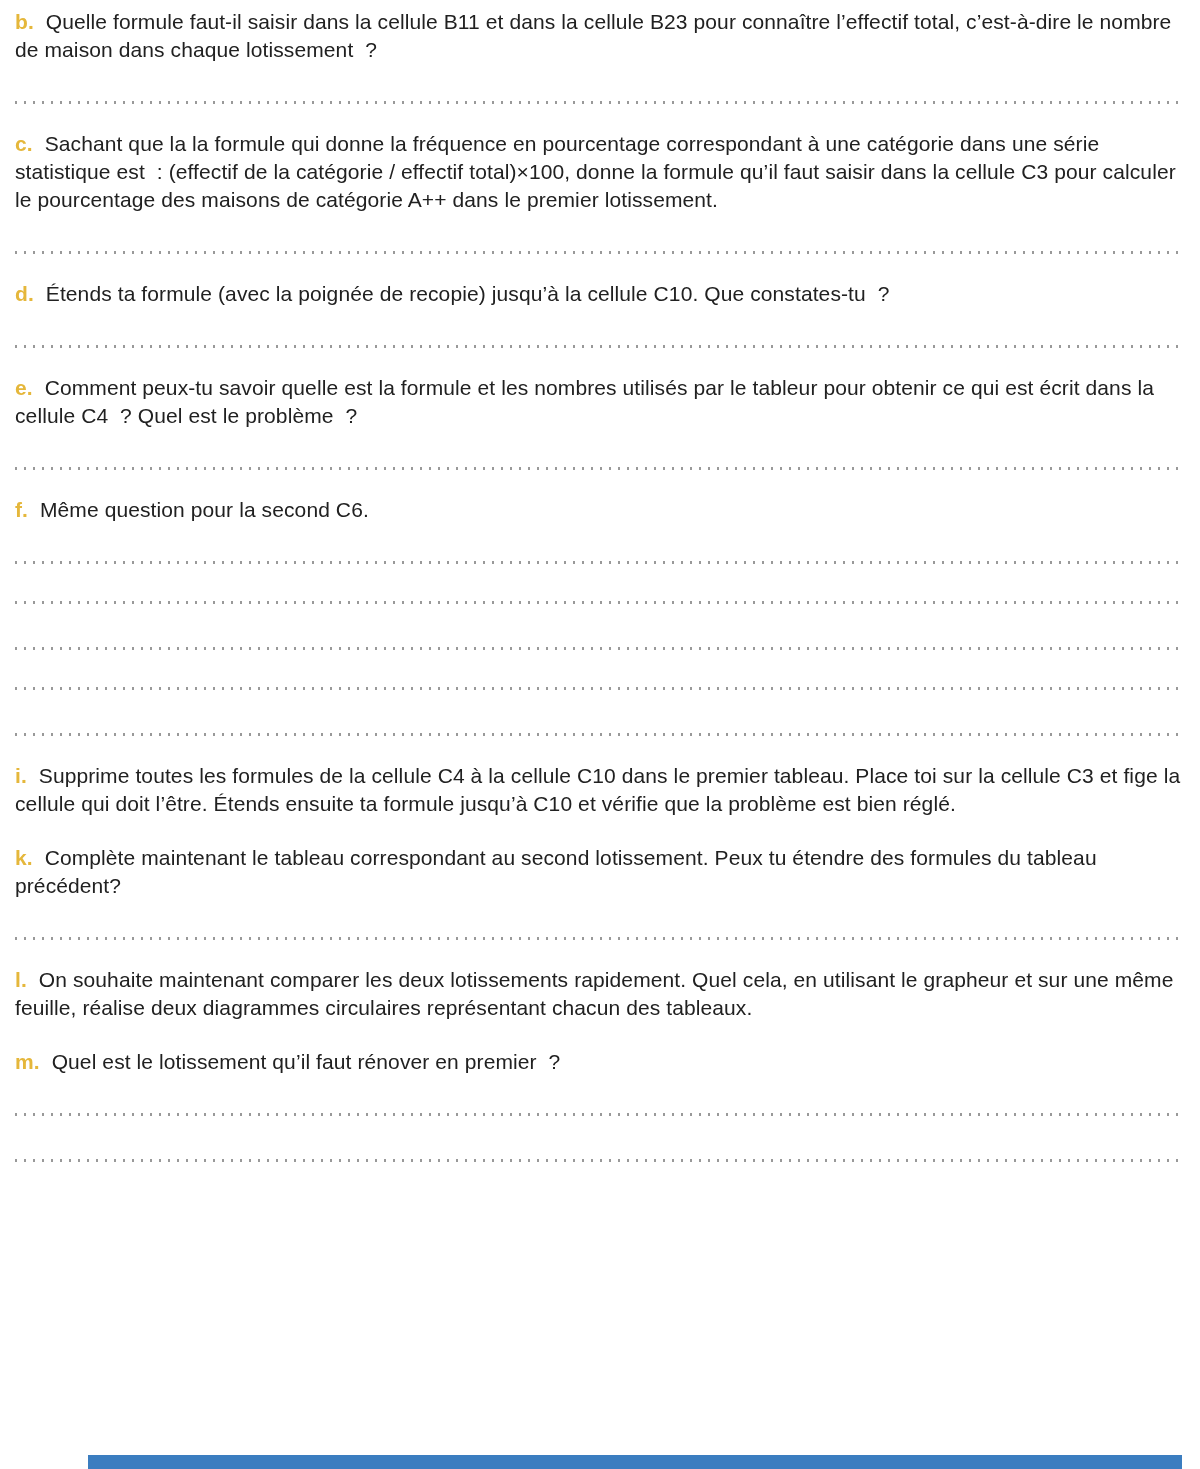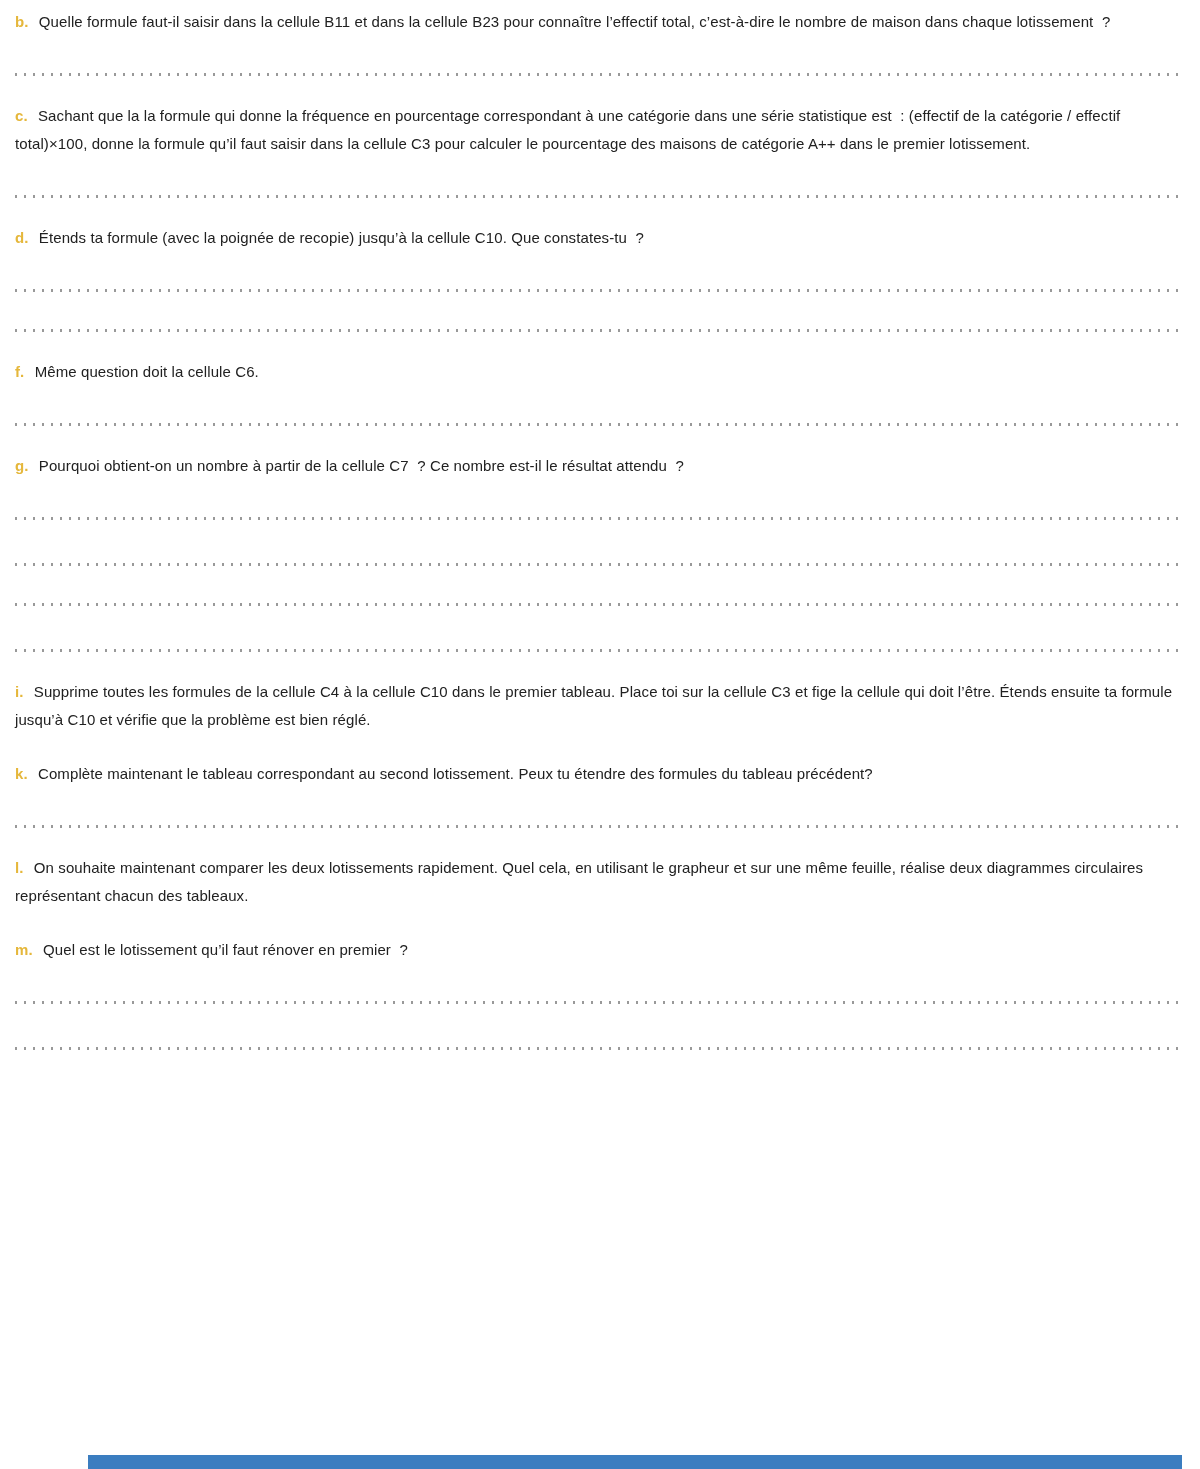--- a/index.html
+++ b/index.html
@@ -14,21 +14,21 @@
     font-family:"Liberation Sans","DejaVu Sans",sans-serif;
     color:var(--ink);
     position:relative;
   }
   .page{
     padding:8px 16px 0 15px;
   }
   .question{margin:0 0 26px 0;}
   .question.extra-gap{}
   .q-text{
-    font-size:15px;
+    font-size:21px;
     line-height:28px;
     letter-spacing:0.1px;
   }
   .q-label{
     color:var(--accent);
     font-weight:bold;
     margin-right:6px;
   }
   .dotted{
     height:3px;
@@ -60,30 +60,30 @@
     <p class="q-text"><span class="q-label">c. </span><span class="q-body">Sachant que la la formule qui donne la fréquence en pourcentage correspondant à une catégorie dans une série statistique est&nbsp; : (effectif de la catégorie / effectif total)×100, donne la formule qu’il faut saisir dans la cellule C3 pour calculer le pourcentage des maisons de catégorie A++ dans le premier lotissement.</span></p>
   <div class="dotted"></div>
       </div>
 
   <div class="question extra-gap">
     <p class="q-text"><span class="q-label">d. </span><span class="q-body">Étends ta formule (avec la poignée de recopie) jusqu’à la cellule C10. Que constates-tu&nbsp; ?</span></p>
   <div class="dotted"></div>
       </div>
 
   <div class="question">
+    <p class="q-text"><span class="q-label">e. </span><span class="q-body">Comment peux-tu savoir quelle est la formule et les nombres utilisés par le tableur pour obtenir ce qui est écrit dans la cellule C4&nbsp; ? Quel est le problème&nbsp; ?</span></p>
   <div class="dotted"></div>
       </div>
 
   <div class="question">
-    <p class="q-text"><span class="q-label">f. </span><span class="q-body">Même question doit la cellule C6.</span></p>
+    <p class="q-text"><span class="q-label">f. </span><span class="q-body">Même question pour la second C6.</span></p>
   <div class="dotted"></div>
       </div>
 
   <div class="question">
-    <p class="q-text"><span class="q-label">g. </span><span class="q-body">Pourquoi obtient-on un nombre à partir de la cellule C7&nbsp; ? Ce nombre est-il le résultat attendu&nbsp; ?</span></p>
   <div class="dotted"></div>
         <div class="dotted"></div>
       </div>
 
   <div class="question">
   <div class="dotted"></div>
         <div class="dotted"></div>
       </div>
 
   <div class="question">

